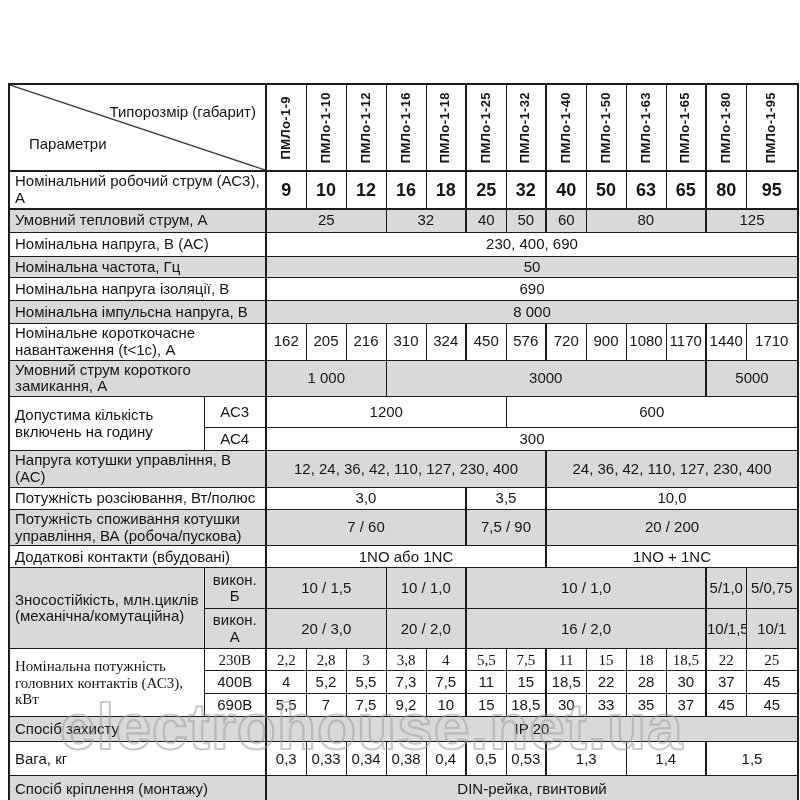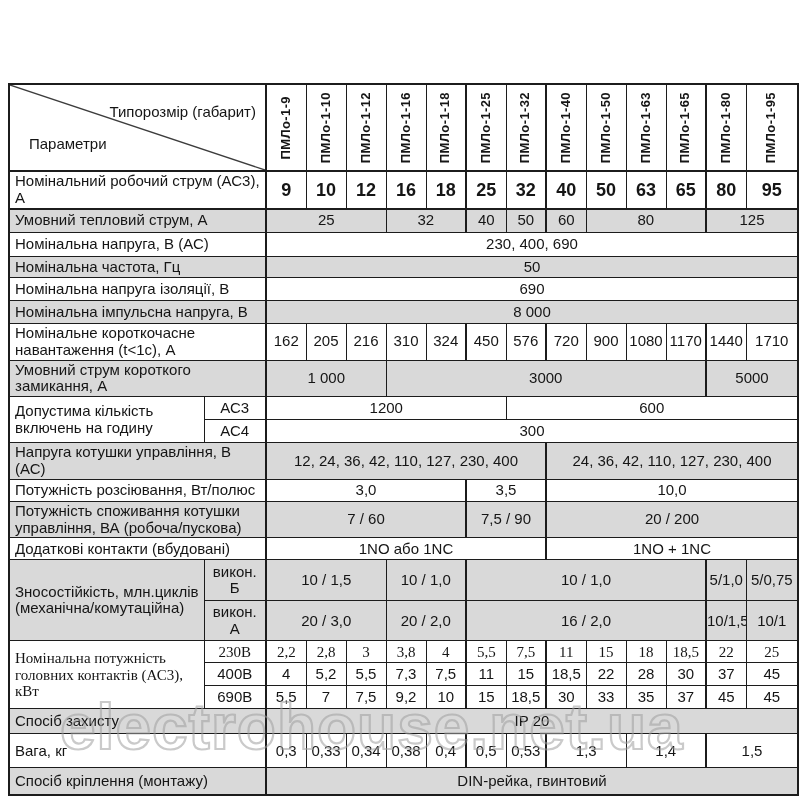--- a/index.html
+++ b/index.html
@@ -167,21 +167,21 @@
           <td colspan="1">1170</td>
           <td class=" bl2" colspan="1">1440</td>
           <td colspan="1">1710</td>
         </tr>
         <tr class="shade" style="height: 23px;">
           <td class="lab" rowspan="1" colspan="2">Умовний струм короткого замикання, А</td>
           <td class=" bl2" colspan="3">1 000</td>
           <td colspan="8">3000</td>
           <td class=" bl2" colspan="2">5000</td>
         </tr>
-        <tr style="height: 23px;">
+        <tr style="height: 31px;">
           <td class="lab" rowspan="2" colspan="1">Допустима кількість включень на годину</td>
           <td class="sub">АС3</td>
           <td class=" bl2" colspan="6">1200</td>
           <td colspan="7">600</td>
         </tr>
         <tr style="height: 23px;">
           <td class="sub">АС4</td>
           <td class=" bl2" colspan="13">300</td>
         </tr>
         <tr class="shade" style="height: 22px;">

